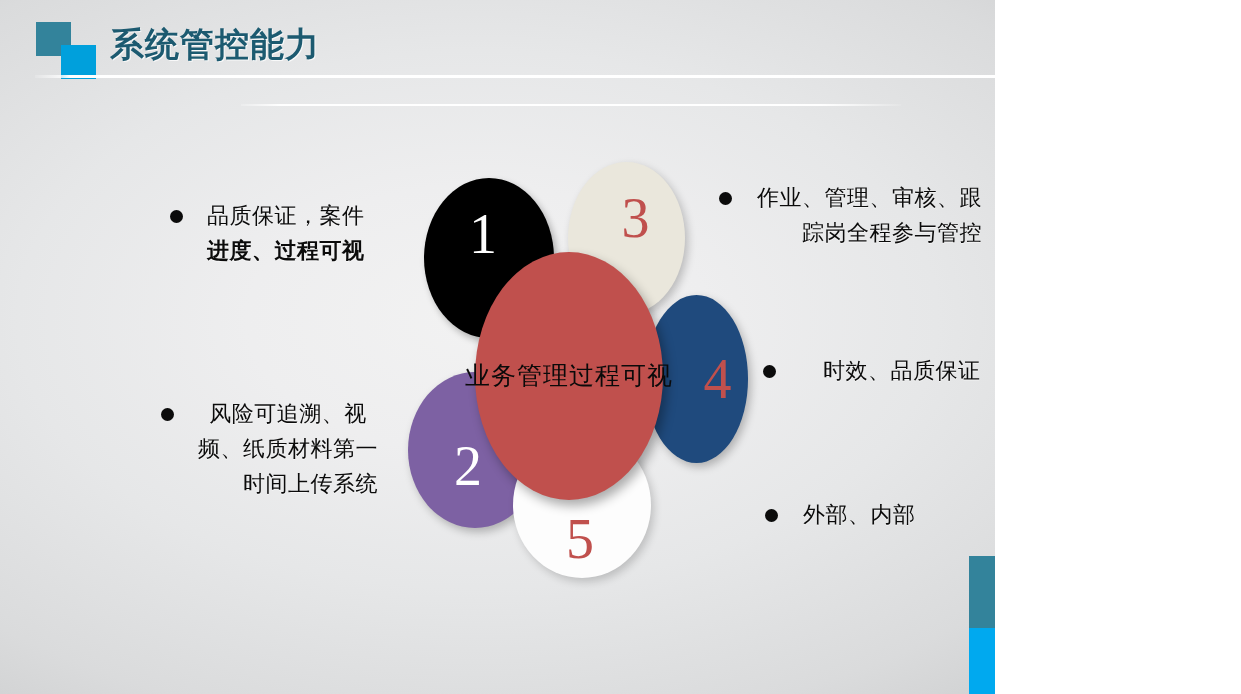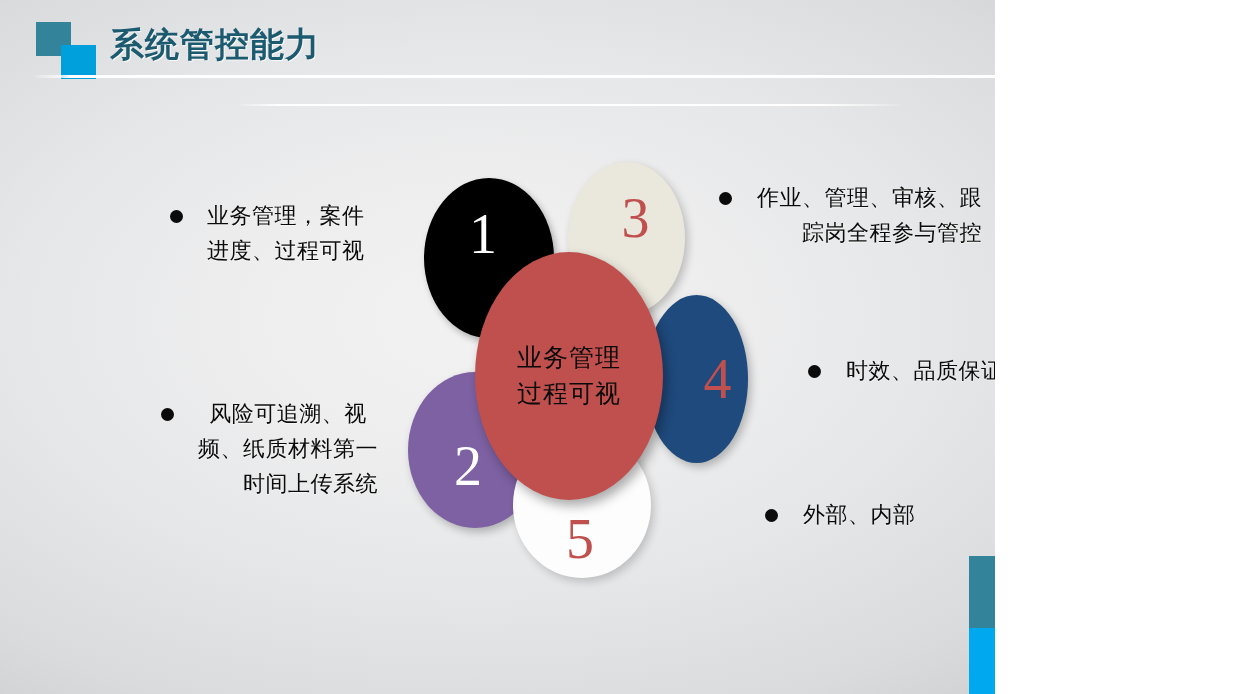--- a/index.html
+++ b/index.html
@@ -200,21 +200,21 @@
 
   
   .petal-core {
     left: 475px;
     top: 252px;
     width: 188px;
     height: 248px;
     background: #c0504d;
     box-shadow: 4px 6px 11px rgba(0,0,0,0.32);
     z-index: 5;
-    flex-direction: column;
+    flex-direction: row;
   }
   .core-line {
     font-family: "Liberation Serif", "DejaVu Serif", serif;
     font-size: 25px;
     line-height: 36px;
     letter-spacing: 1px;
     color: #0a0a0a;
     white-space: nowrap;
   }
 
@@ -241,30 +241,30 @@
     text-shadow: 0 1px 0 rgba(255,255,255,0.55);
   }
   .bullet .txt > div {
     white-space: nowrap;
   }
 
   .b-left  .txt { margin-left: 24px; text-align: center; }
   .b-right .txt { margin-left: 25px; text-align: right; }
 
   .bullet-left-1  { left: 170px; top: 198px; }
-  .bullet-left-1 .txt > div:nth-child(2) { text-align: center; }
+  .bullet-left-1 .txt > div:nth-child(2) { text-align: center; font-weight: bold; }
 
   .bullet-left-2  { left: 161px; top: 396px; }
   .bullet-left-2 .txt > div:nth-child(2) { text-align: center; }
   .bullet-left-2 .txt > div:nth-child(3) { text-align: right; }
 
   .bullet-right-1 { left: 719px; top: 180px; }
   .bullet-right-1 .txt > div:nth-child(2) { padding-left: 28px; }
 
-  .bullet-right-2 { left: 808px; top: 353px; }
+  .bullet-right-2 { left: 763px; top: 353px; gap: 22px; }
 
   .bullet-right-3 { left: 765px; top: 497px; }
   .bullet-right-3 .txt > div:nth-child(2) { padding-left: 4px; }
 </style>
 </head>
 <body>
 
 <div id="slide">
 
   <div class="sq sq-teal"></div>
@@ -303,21 +303,21 @@
     <div class="petal petal-core">
       <div class="core-line">业务管理</div>
       <div class="core-line">过程可视</div>
     </div>
 
   </div>
 
   <div class="bullet b-left bullet-left-1">
     <span class="dot"></span>
     <div class="txt">
-      <div>业务管理，案件</div>
+      <div>品质保证，案件</div>
       <div>进度、过程可视</div>
     </div>
   </div>
 
   <div class="bullet b-left bullet-left-2">
     <span class="dot"></span>
     <div class="txt">
       <div>风险可追溯、视</div>
       <div>频、纸质材料第一</div>
       <div>时间上传系统</div>

